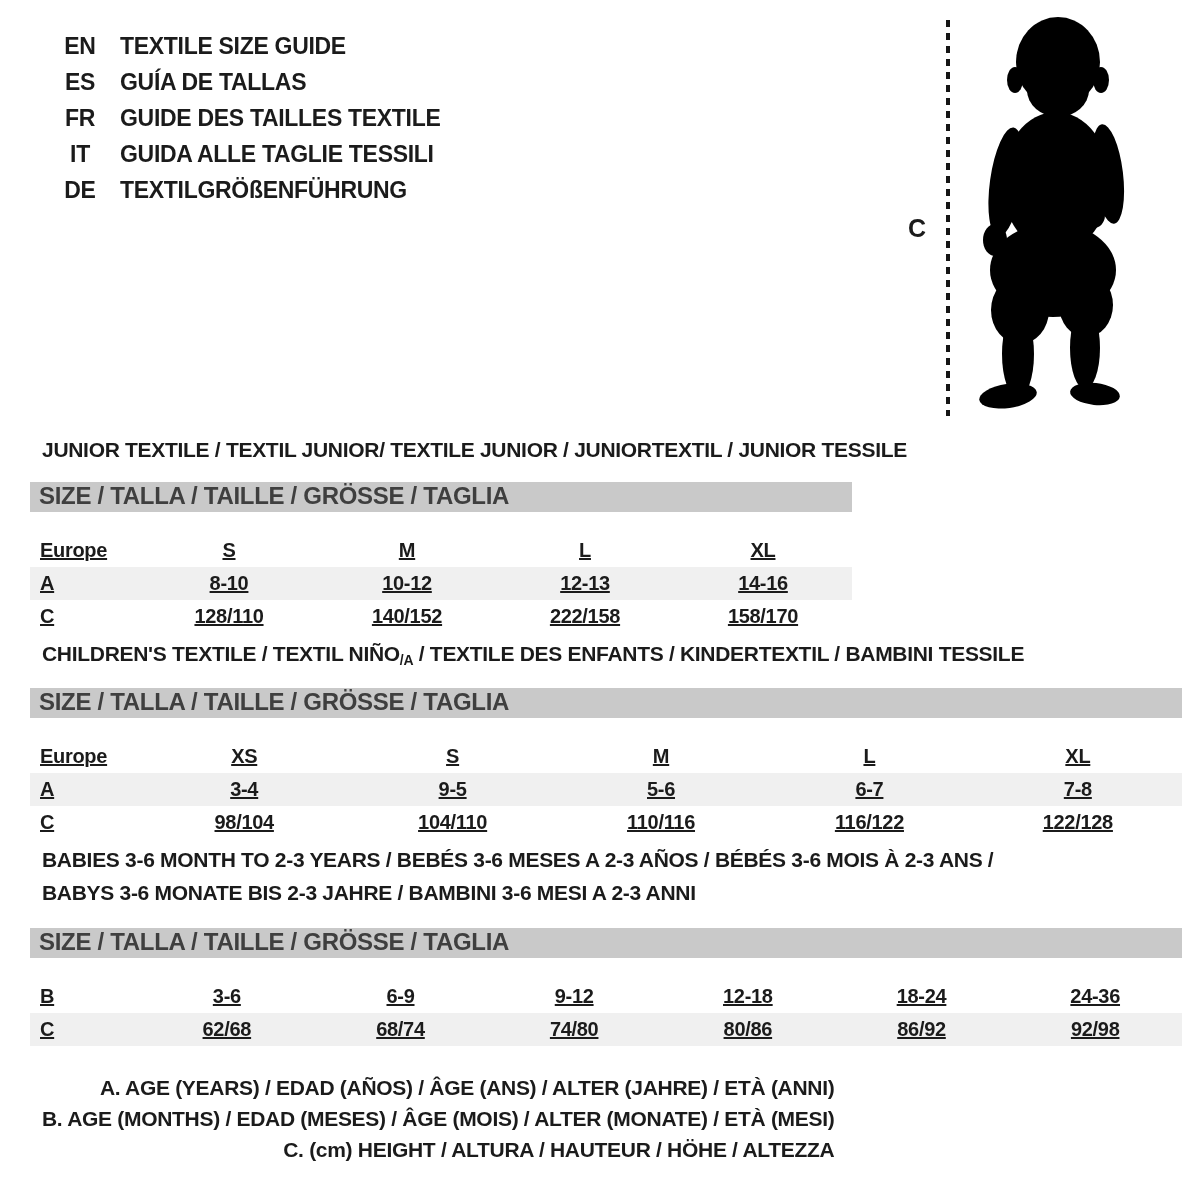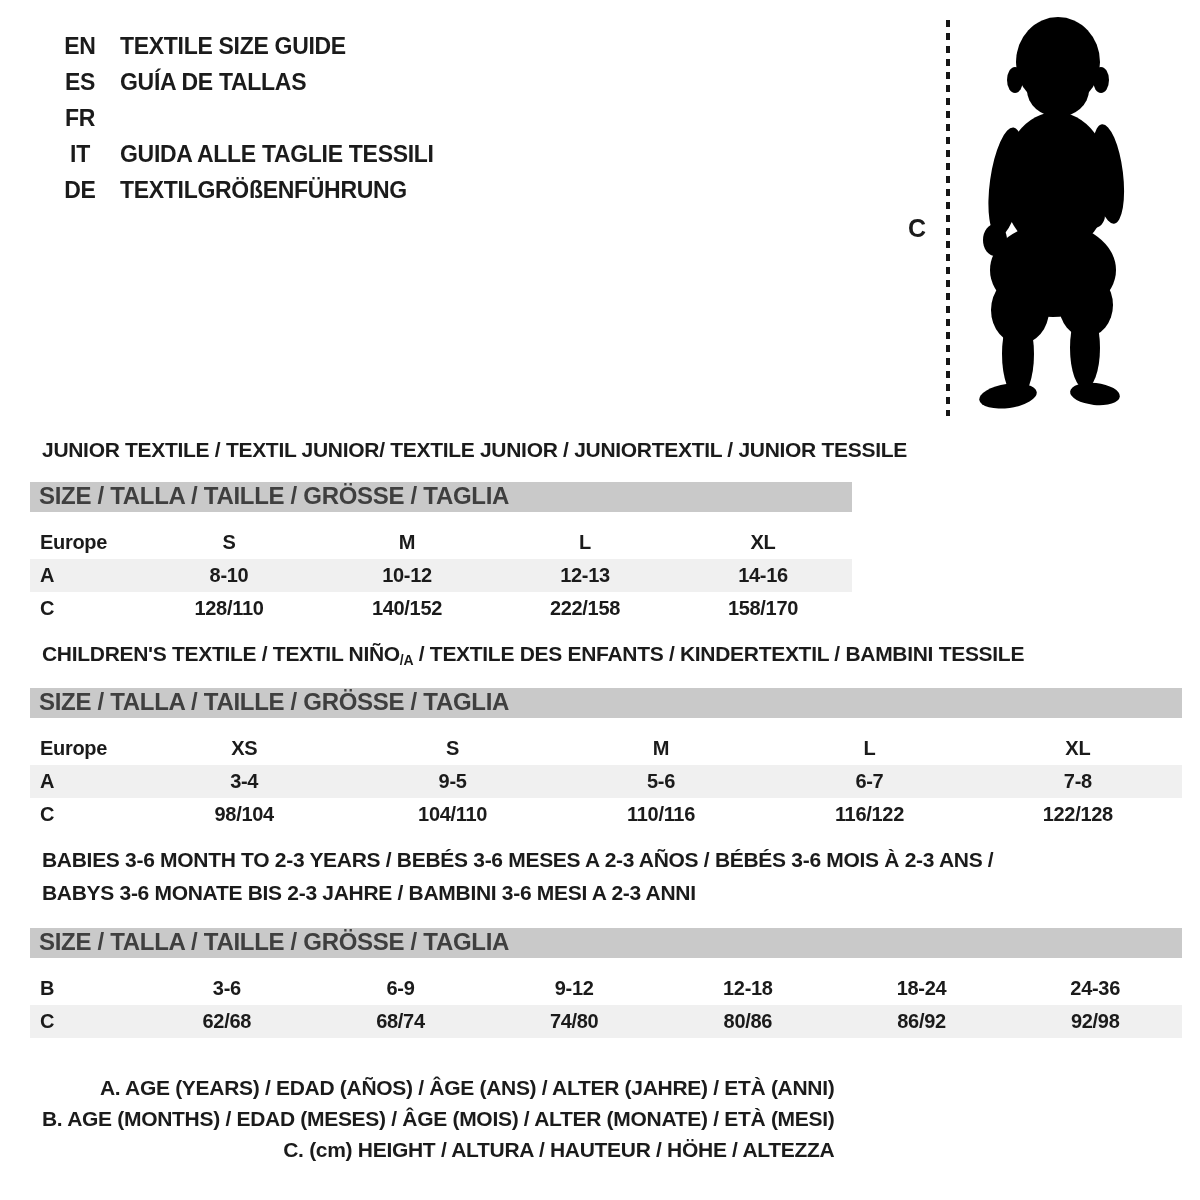--- a/index.html
+++ b/index.html
@@ -30,21 +30,21 @@
                line-height: 33px; white-space: nowrap; }
   .sub-small { font-size: 14px; vertical-align: -4px; font-weight: bold; }
 
   
   .size-table { left: 30px; }
   .w-junior { width: 822px; }
   .w-wide { width: 1152px; }
   .size-bar { background: #c9c9c9; color: #3f3f3f; font-weight: bold;
               font-size: 24px; height: 30px; line-height: 27px;
               padding-left: 9px; letter-spacing: -0.3px; }
-  .t-body { padding-top: 14px; }
+  .t-body { padding-top: 22px; text-decoration: underline; }
   .t-row { display: flex; height: 33px; align-items: center;
            font-size: 20px; font-weight: bold; letter-spacing: -0.3px; }
   .t-row.shaded { background: #f0f0f0; }
   .t-label { flex: 0 0 110px; width: 110px; padding-left: 10px; box-sizing: border-box; }
   .t-cell { flex: 1; text-align: center; }
 
   
   .legend { left: 42px; top: 1072px; }
   .legend-line { font-size: 21px; font-weight: bold; letter-spacing: -0.3px;
                  line-height: 31px; white-space: nowrap; text-align: right; }
@@ -58,20 +58,21 @@
     <div class="lang-row">
       <span class="lang-code">EN</span>
       <span class="lang-title">TEXTILE SIZE GUIDE</span>
     </div>
     <div class="lang-row">
       <span class="lang-code">ES</span>
       <span class="lang-title">GUÍA DE TALLAS</span>
     </div>
     <div class="lang-row">
       <span class="lang-code">FR</span>
+      <span class="lang-title">GUIDE DES TAILLES TEXTILE</span>
     </div>
     <div class="lang-row">
       <span class="lang-code">IT</span>
       <span class="lang-title">GUIDA ALLE TAGLIE TESSILI</span>
     </div>
     <div class="lang-row">
       <span class="lang-code">DE</span>
       <span class="lang-title">TEXTILGRÖßENFÜHRUNG</span>
     </div>
   </div>

